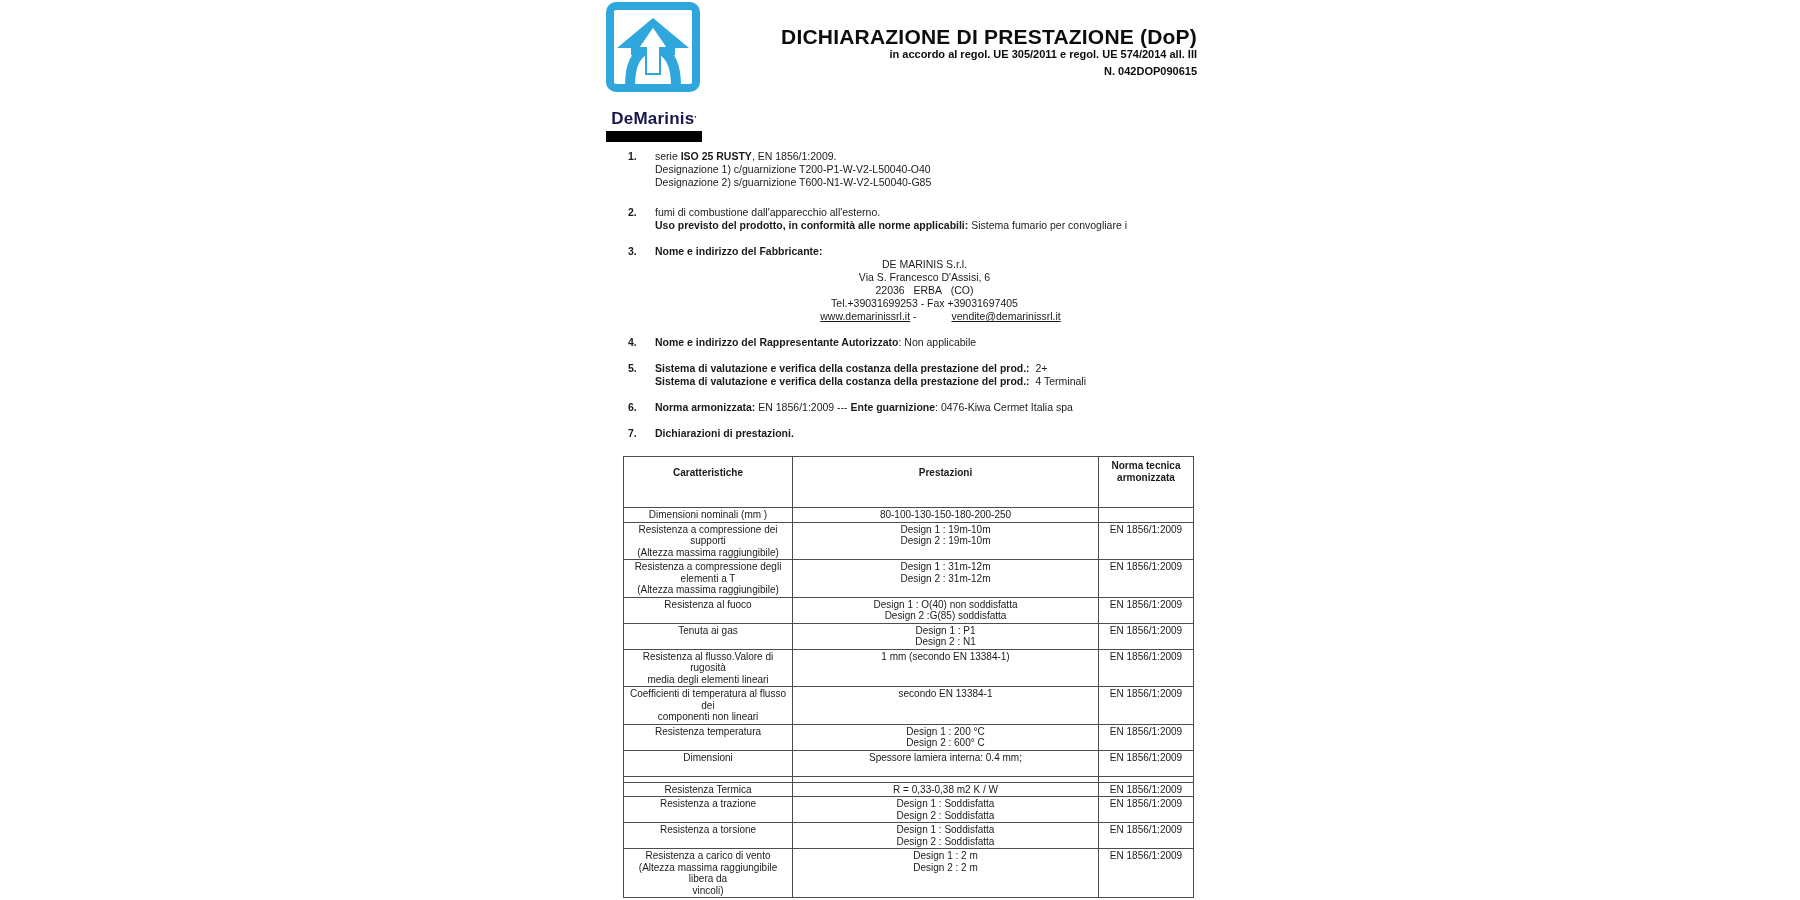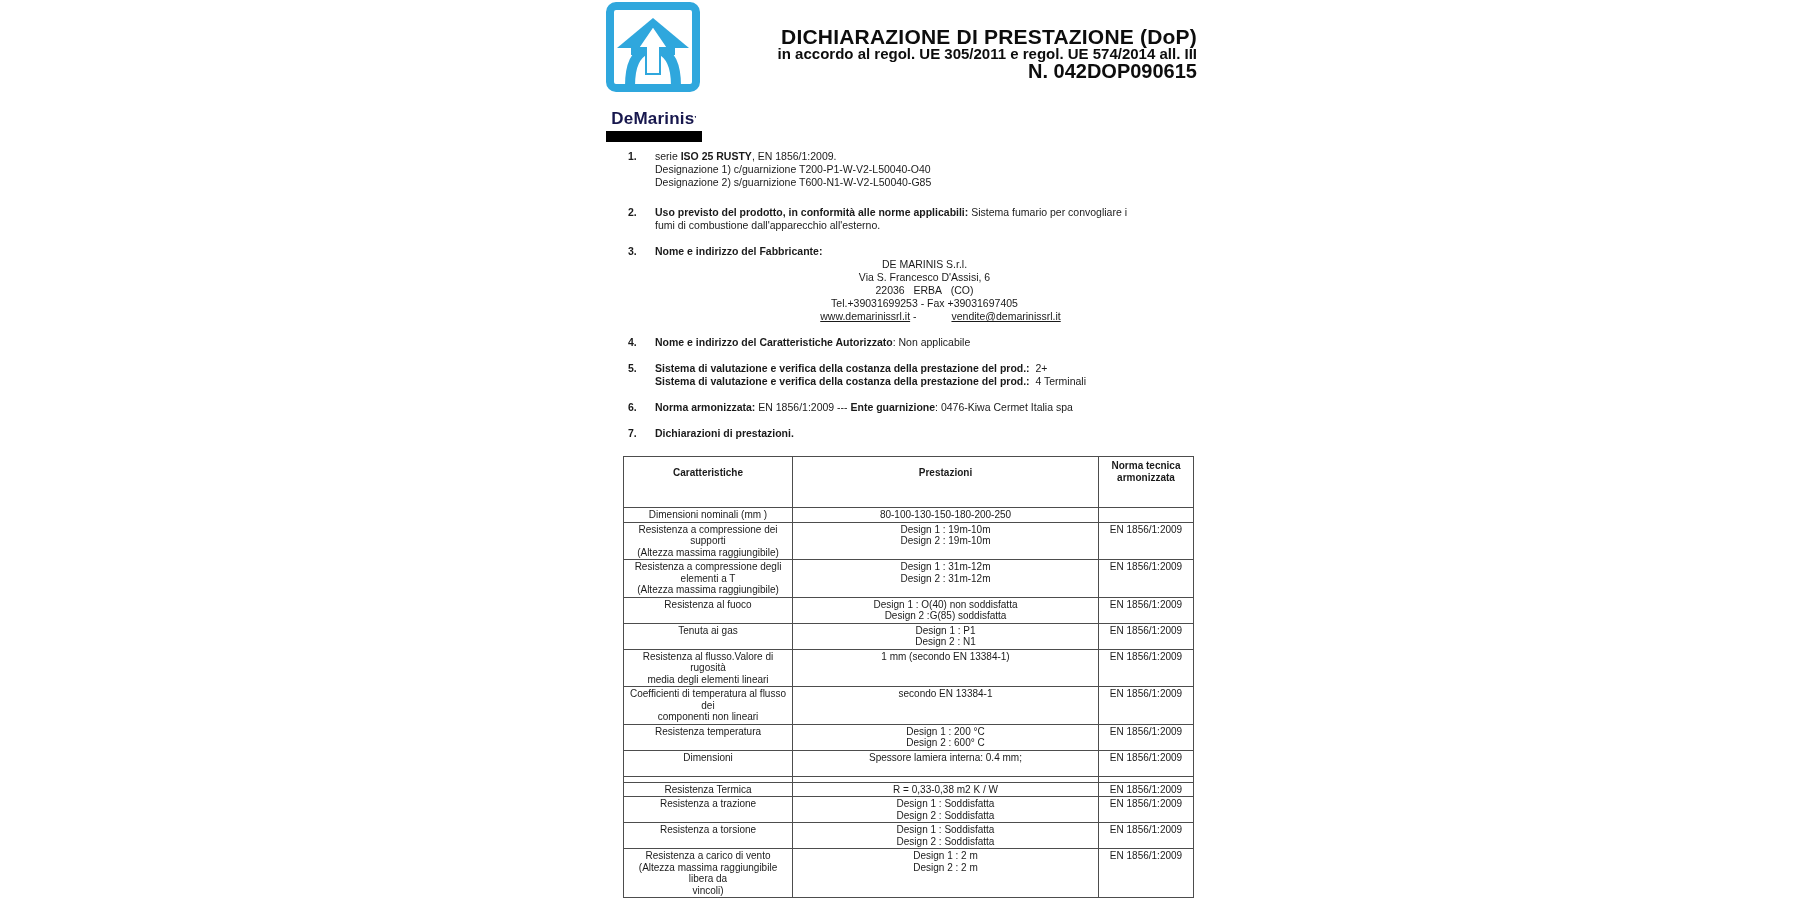--- a/index.html
+++ b/index.html
@@ -16,22 +16,22 @@
   .wordmark{
     font-weight:bold;font-size:17px;line-height:18px;color:#17174d;
     letter-spacing:.2px;white-space:nowrap;margin-top:18px;
   }
   .wordmark .mark{font-size:8px;vertical-align:top;}
   .logo-bar{width:96px;height:11px;background:#000;margin:3px auto 0 auto;}
 
   
   #hdr{left:700px;top:27px;width:497px;text-align:right;color:#0d0d0d;}
   .doc-title{font-weight:bold;font-size:21px;line-height:20px;letter-spacing:.2px;}
-  .doc-sub{font-weight:bold;font-size:15px;line-height:14px;}
-  .doc-num{font-weight:bold;font-size:20px;line-height:19px;margin-top:1px;}
+  .doc-sub{font-weight:bold;font-size:11px;line-height:14px;}
+  .doc-num{font-weight:bold;font-size:11px;line-height:19px;margin-top:1px;}
 
   
   #items{left:628px;top:150px;width:566px;font-size:10.5px;line-height:13px;}
   .item{display:flex;margin-bottom:13px;}
   .item:nth-child(1){margin-bottom:17px;}
   .item-num{width:27px;flex:0 0 27px;font-weight:bold;}
   .item-body{flex:1;}
   .line{min-height:13px;}
   .centered{text-align:center;width:100%;}
   .b{font-weight:bold;}
@@ -77,41 +77,41 @@
       <span class="item-num">1.</span>
       <div class="item-body">
         <div class="line"><span>serie </span><span class="b">ISO 25 RUSTY</span><span>, EN 1856/1:2009.</span></div>
         <div class="line"><span>Designazione 1) c/guarnizione T200-P1-W-V2-L50040-O40</span></div>
         <div class="line"><span>Designazione 2) s/guarnizione T600-N1-W-V2-L50040-G85</span></div>
       </div>
     </div>
     <div class="item">
       <span class="item-num">2.</span>
       <div class="item-body">
+        <div class="line"><span>fumi di combustione dall'apparecchio all'esterno.</span></div>
         <div class="line"><span class="b">Uso previsto del prodotto, in conformità alle norme applicabili:</span><span> Sistema fumario per convogliare i</span></div>
-        <div class="line"><span>fumi di combustione dall'apparecchio all'esterno.</span></div>
       </div>
     </div>
     <div class="item">
       <span class="item-num">3.</span>
       <div class="item-body">
         <div class="line"><span class="b">Nome e indirizzo del Fabbricante:</span></div>
         <div class="centered">
           <div class="line"><span>DE MARINIS S.r.l.</span></div>
           <div class="line"><span>Via S. Francesco D'Assisi, 6</span></div>
           <div class="line"><span>22036&nbsp;&nbsp; ERBA&nbsp;&nbsp; (CO)</span></div>
           <div class="line"><span>Tel.+39031699253 - Fax +39031697405</span></div>
           <div class="line"><span class="u">www.demarinissrl.it</span><span> - </span><span class="u">vendite@demarinissrl.it</span></div>
         </div>
       </div>
     </div>
     <div class="item">
       <span class="item-num">4.</span>
       <div class="item-body">
-        <div class="line"><span class="b">Nome e indirizzo del Caratteristiche Autorizzato</span><span>: Non applicabile</span></div>
+        <div class="line"><span class="b">Nome e indirizzo del Rappresentante Autorizzato</span><span>: Non applicabile</span></div>
       </div>
     </div>
     <div class="item">
       <span class="item-num">5.</span>
       <div class="item-body">
         <div class="line"><span class="b">Sistema di valutazione e verifica della costanza della prestazione del prod.:</span><span>&nbsp; 2+</span></div>
         <div class="line"><span class="b">Sistema di valutazione e verifica della costanza della prestazione del prod.:</span><span>&nbsp; 4 Terminali</span></div>
       </div>
     </div>
     <div class="item">

